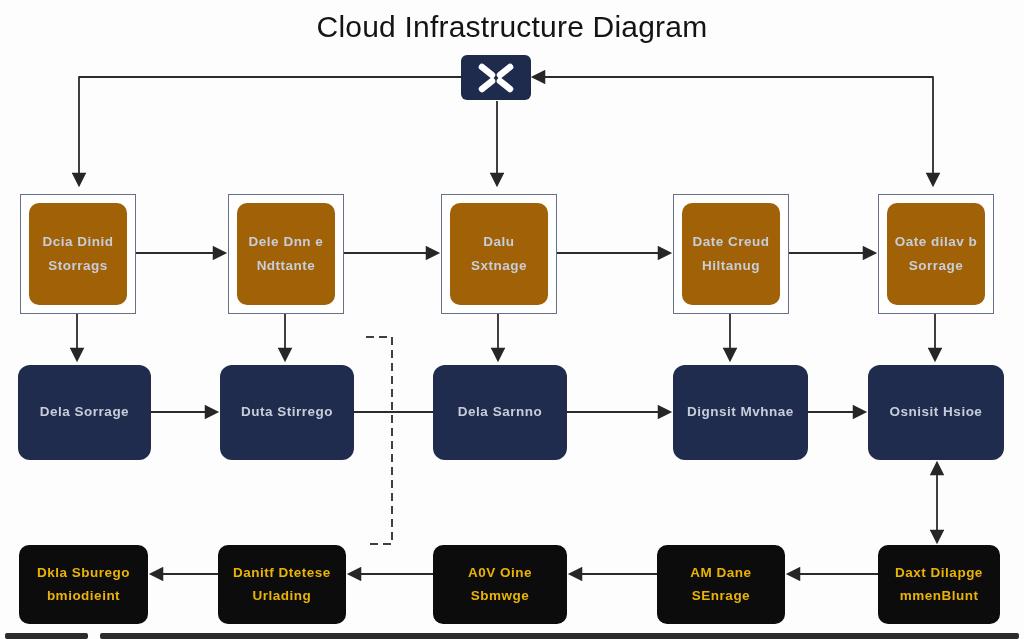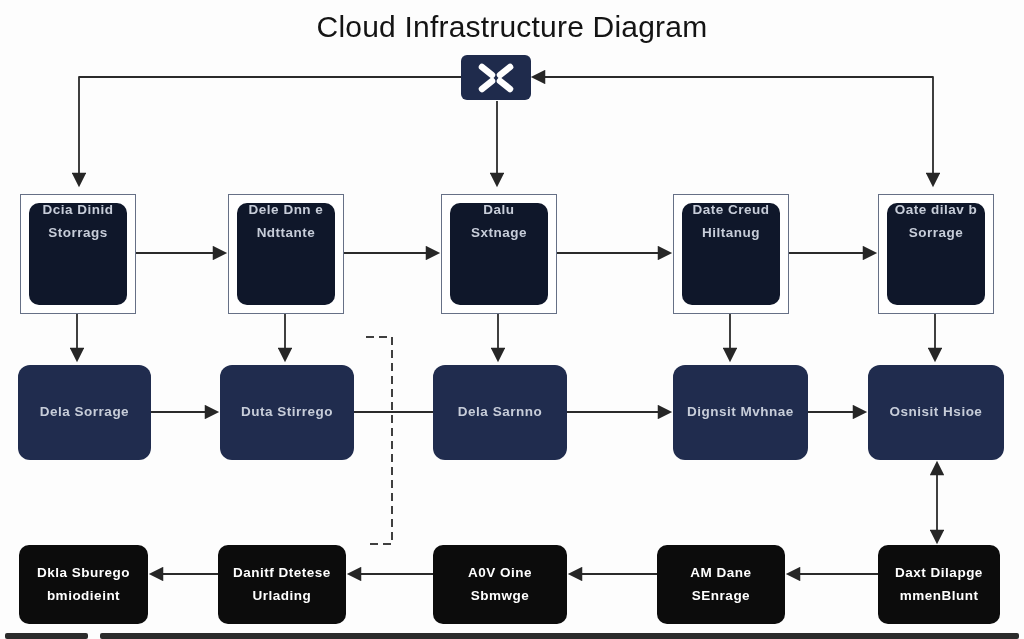--- a/index.html
+++ b/index.html
@@ -17,31 +17,31 @@
     position:absolute; left:461px; top:55px; width:70px; height:45px;
     background:#1f2b4c; border-radius:6px;
     display:flex; align-items:center; justify-content:center;
   }
   .node {
     position:absolute; display:flex; align-items:center; justify-content:center;
     text-align:center;
   }
   .frame { background:#ffffff; border:1.5px solid #667086; }
   .frame-inner {
-    background:#0f172a; border-radius:10px; width:98px; height:102px;
-    display:flex; flex-direction:column; align-items:center; 
+    background:#a16207; border-radius:10px; width:98px; height:102px;
+    display:flex; flex-direction:column; align-items:center; justify-content:center;
     gap:9px;
   }
   .navy  { background:#202c4e; border-radius:12px; flex-direction:column; gap:9px; }
   .blackbox { background:#0c0c0c; border-radius:10px; flex-direction:column; gap:9px; }
   .bl {
     color:#c7cdd9; font-size:13.5px; font-weight:600; letter-spacing:.5px;
     line-height:1.05; filter:blur(.45px); white-space:nowrap;
   }
-  .blackbox .bl { color:#ffffff; }
+  .blackbox .bl { color:#eab308; }
   .strip { position:absolute; height:6px; top:633px; background:#191919; border-radius:2px; opacity:.92; }
 </style>
 </head>
 <body>
 
 <div class="stage">
 
   <div class="title">Cloud Infrastructure Diagram</div>
 
   <svg class="svg-layer" width="1024" height="639">

